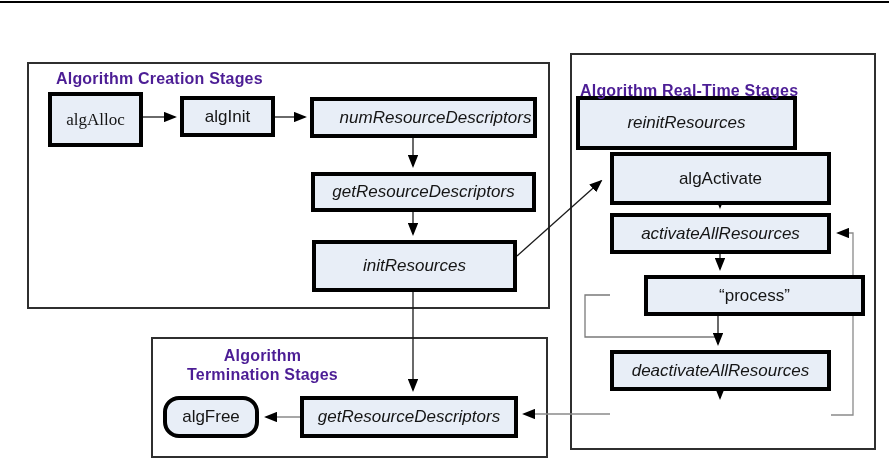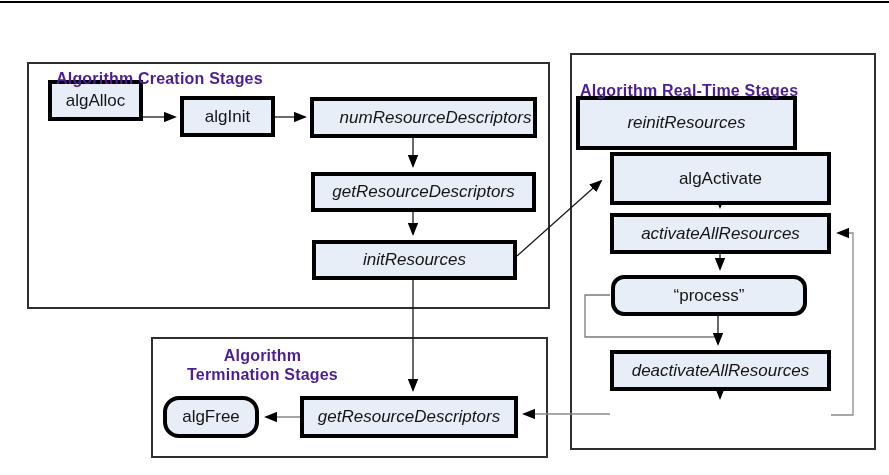--- a/index.html
+++ b/index.html
@@ -79,28 +79,28 @@
     <path d="M720,193 V207" stroke="#1a1a1a" stroke-width="1.3" fill="none" marker-end="url(#ah)"></path>
     <path d="M720,254 V269" stroke="#1a1a1a" stroke-width="1.3" fill="none" marker-end="url(#ah)"></path>
     <path d="M610,295 H585 V337 H718" stroke="#7a7a7a" stroke-width="1.3" fill="none"></path>
     <path d="M718,316 V344" stroke="#1a1a1a" stroke-width="1.3" fill="none" marker-end="url(#ah)"></path>
     <path d="M720,391 V398" stroke="#1a1a1a" stroke-width="1.3" fill="none" marker-end="url(#ah)"></path>
     <path d="M831,415 H853 V233 H838" stroke="#8a8a8a" stroke-width="1.3" fill="none" marker-end="url(#ah)"></path>
     <path d="M610,414 H524" stroke="#8a8a8a" stroke-width="1.3" fill="none" marker-end="url(#ah)"></path>
     <path d="M300,417 H266" stroke="#8a8a8a" stroke-width="1.3" fill="none" marker-end="url(#ah)"></path>
   </svg>
 
-  <div class="node" style="left:48px;top:80px;width:95px;height:41px;">algAlloc</div>
+  <div class="node" style="left:48px;top:92px;width:95px;height:55px;font-family:Liberation Serif, serif;">algAlloc</div>
   <div class="node" style="left:180px;top:96px;width:95px;height:41px;">algInit</div>
   <div class="node italic" style="left:310px;top:97px;width:227px;height:41px;padding-left:24px;">numResourceDescriptors</div>
   <div class="node italic" style="left:311px;top:172px;width:225px;height:40px;">getResourceDescriptors</div>
-  <div class="node italic" style="left:312px;top:240px;width:205px;height:40px;">initResources</div>
+  <div class="node italic" style="left:312px;top:240px;width:205px;height:52px;">initResources</div>
 
   <div class="node italic" style="left:576px;top:96px;width:221px;height:54px;">reinitResources</div>
   <div class="node" style="left:610px;top:152px;width:221px;height:53px;">algActivate</div>
   <div class="node italic" style="left:610px;top:213px;width:221px;height:41px;">activateAllResources</div>
-  <div class="node" style="left:611px;top:275px;width:196px;height:41px;border-radius:13px;">“process”</div>
+  <div class="node" style="left:644px;top:275px;width:221px;height:41px;">“process”</div>
   <div class="node italic" style="left:610px;top:350px;width:221px;height:41px;">deactivateAllResources</div>
 
   <div class="node" style="left:163px;top:396px;width:96px;height:42px;border-radius:16px;">algFree</div>
   <div class="node italic" style="left:300px;top:396px;width:218px;height:42px;">getResourceDescriptors</div>
 
 </div>
 
 </body></html>

